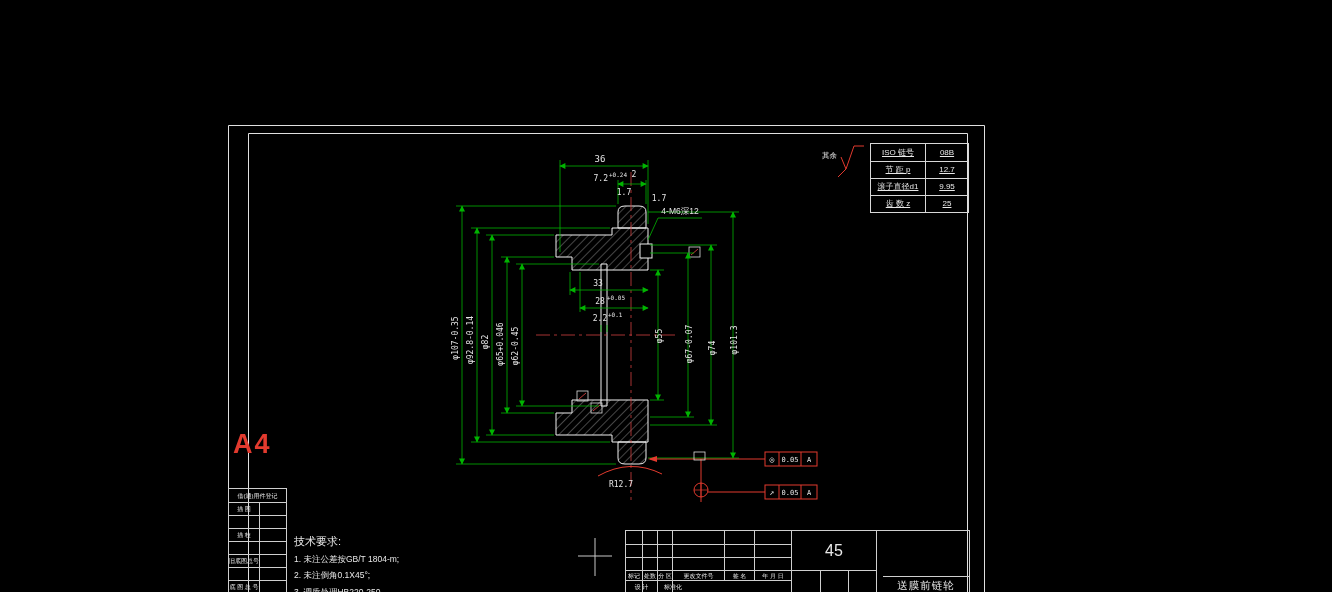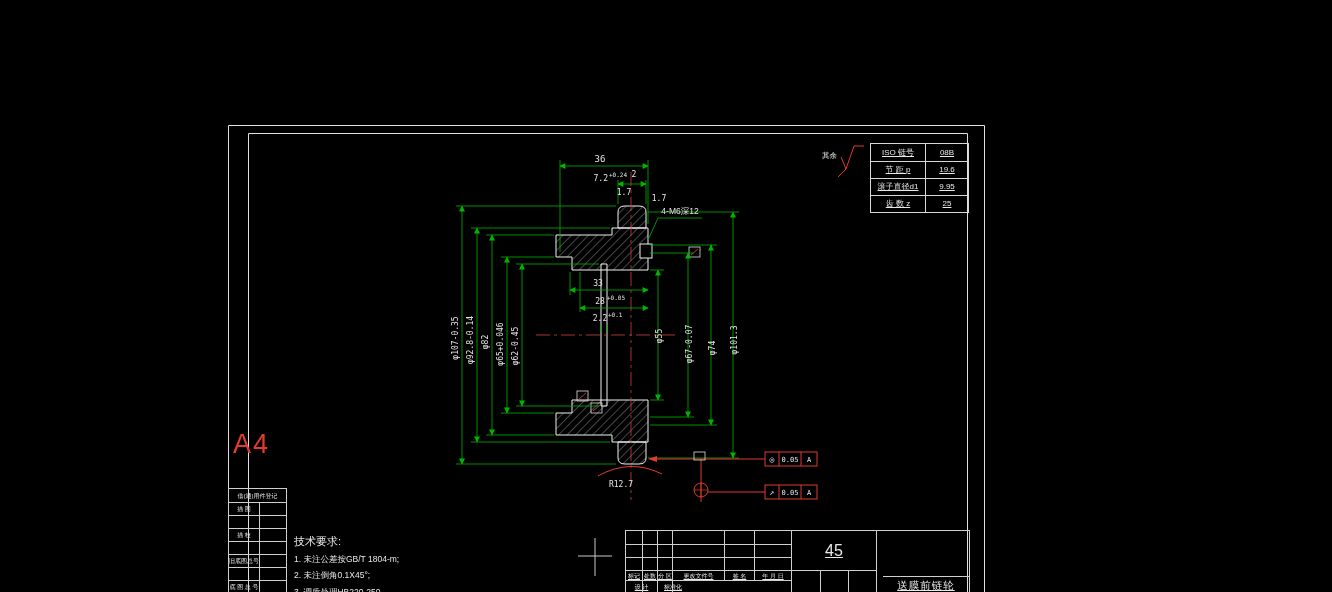--- a/index.html
+++ b/index.html
@@ -9,36 +9,36 @@
   .ov{position:absolute;}
   
   .chain-table{left:870px;top:143px;width:97px;height:68px;border:1px solid #d8d8d8;
     display:grid;grid-template-rows:repeat(4,1fr);font-size:8px;line-height:1;text-decoration:underline;}
   .chain-row{display:grid;grid-template-columns:54px 1fr;border-top:1px solid #d8d8d8;}
   .chain-row:first-child{border-top:none;}
   .chain-cell{display:flex;align-items:center;justify-content:center;border-left:1px solid #d8d8d8;
     white-space:nowrap;overflow:hidden;}
   .chain-cell:first-child{border-left:none;}
   
-  .a4{left:233px;top:429px;font-size:27px;font-weight:normal;color:#e23a2e;letter-spacing:2px;}
+  .a4{left:233px;top:429px;font-size:27px;font-weight:bold;color:#e23a2e;letter-spacing:2px;}
   
   .techreq{left:294px;top:533px;font-size:8.5px;line-height:16.5px;white-space:nowrap;}
   .techreq .tr-title{font-size:11px;margin-bottom:1px;}
   
   .margin-table{left:228px;top:488px;width:57px;height:104px;border:1px solid #cfcfcf;
     display:grid;grid-template-rows:repeat(8,1fr);font-size:6px;line-height:1;}
   .m-row{display:grid;grid-template-columns:30px 1fr;border-top:1px solid #cfcfcf;}
   .m-row:first-child{border-top:none;grid-template-columns:1fr;}
   .m-cell{display:flex;align-items:center;justify-content:center;border-left:1px solid #cfcfcf;
     white-space:nowrap;overflow:hidden;}
   .m-cell:first-child{border-left:none;}
   
   .title-block{left:625px;top:530px;width:343px;height:62px;border:1px solid #cfcfcf;
     display:grid;grid-template-columns:165px 85px 1fr;font-size:6px;line-height:1;}
-  .tb-col{display:grid;border-left:1px solid #cfcfcf;text-decoration:underline;}
+  .tb-col{display:grid;border-left:1px solid #cfcfcf;}
   .tb-col:first-child{border-left:none;}
   .tb-left{grid-template-rows:13px 13px 13px 10px 1fr;}
   .tb-r{display:grid;grid-template-columns:16px 15px 15px 52px 30px 1fr;border-top:1px solid #cfcfcf;}
   .tb-r:first-child{border-top:none;}
   .tb-c{display:flex;align-items:center;justify-content:center;border-left:1px solid #cfcfcf;
     white-space:nowrap;overflow:hidden;}
   .tb-c:first-child{border-left:none;}
   .tb-mid{grid-template-rows:39px 1fr;}
   .tb-mat{display:flex;align-items:center;justify-content:center;font-size:16px;}
   .tb-mid-bottom{display:grid;grid-template-columns:28px 28px 1fr;border-top:1px solid #cfcfcf;}
@@ -189,21 +189,21 @@
     </g>
   </svg>
 
   <div class="ov chain-table">
     <div class="chain-row">
       <div class="chain-cell">ISO 链号</div>
       <div class="chain-cell">08B</div>
     </div>
     <div class="chain-row">
       <div class="chain-cell">节 距 p</div>
-      <div class="chain-cell">19.6</div>
+      <div class="chain-cell">12.7</div>
     </div>
     <div class="chain-row">
       <div class="chain-cell">滚子直径d1</div>
       <div class="chain-cell">9.95</div>
     </div>
     <div class="chain-row">
       <div class="chain-cell">齿 数 z</div>
       <div class="chain-cell">25</div>
     </div>
   </div>

